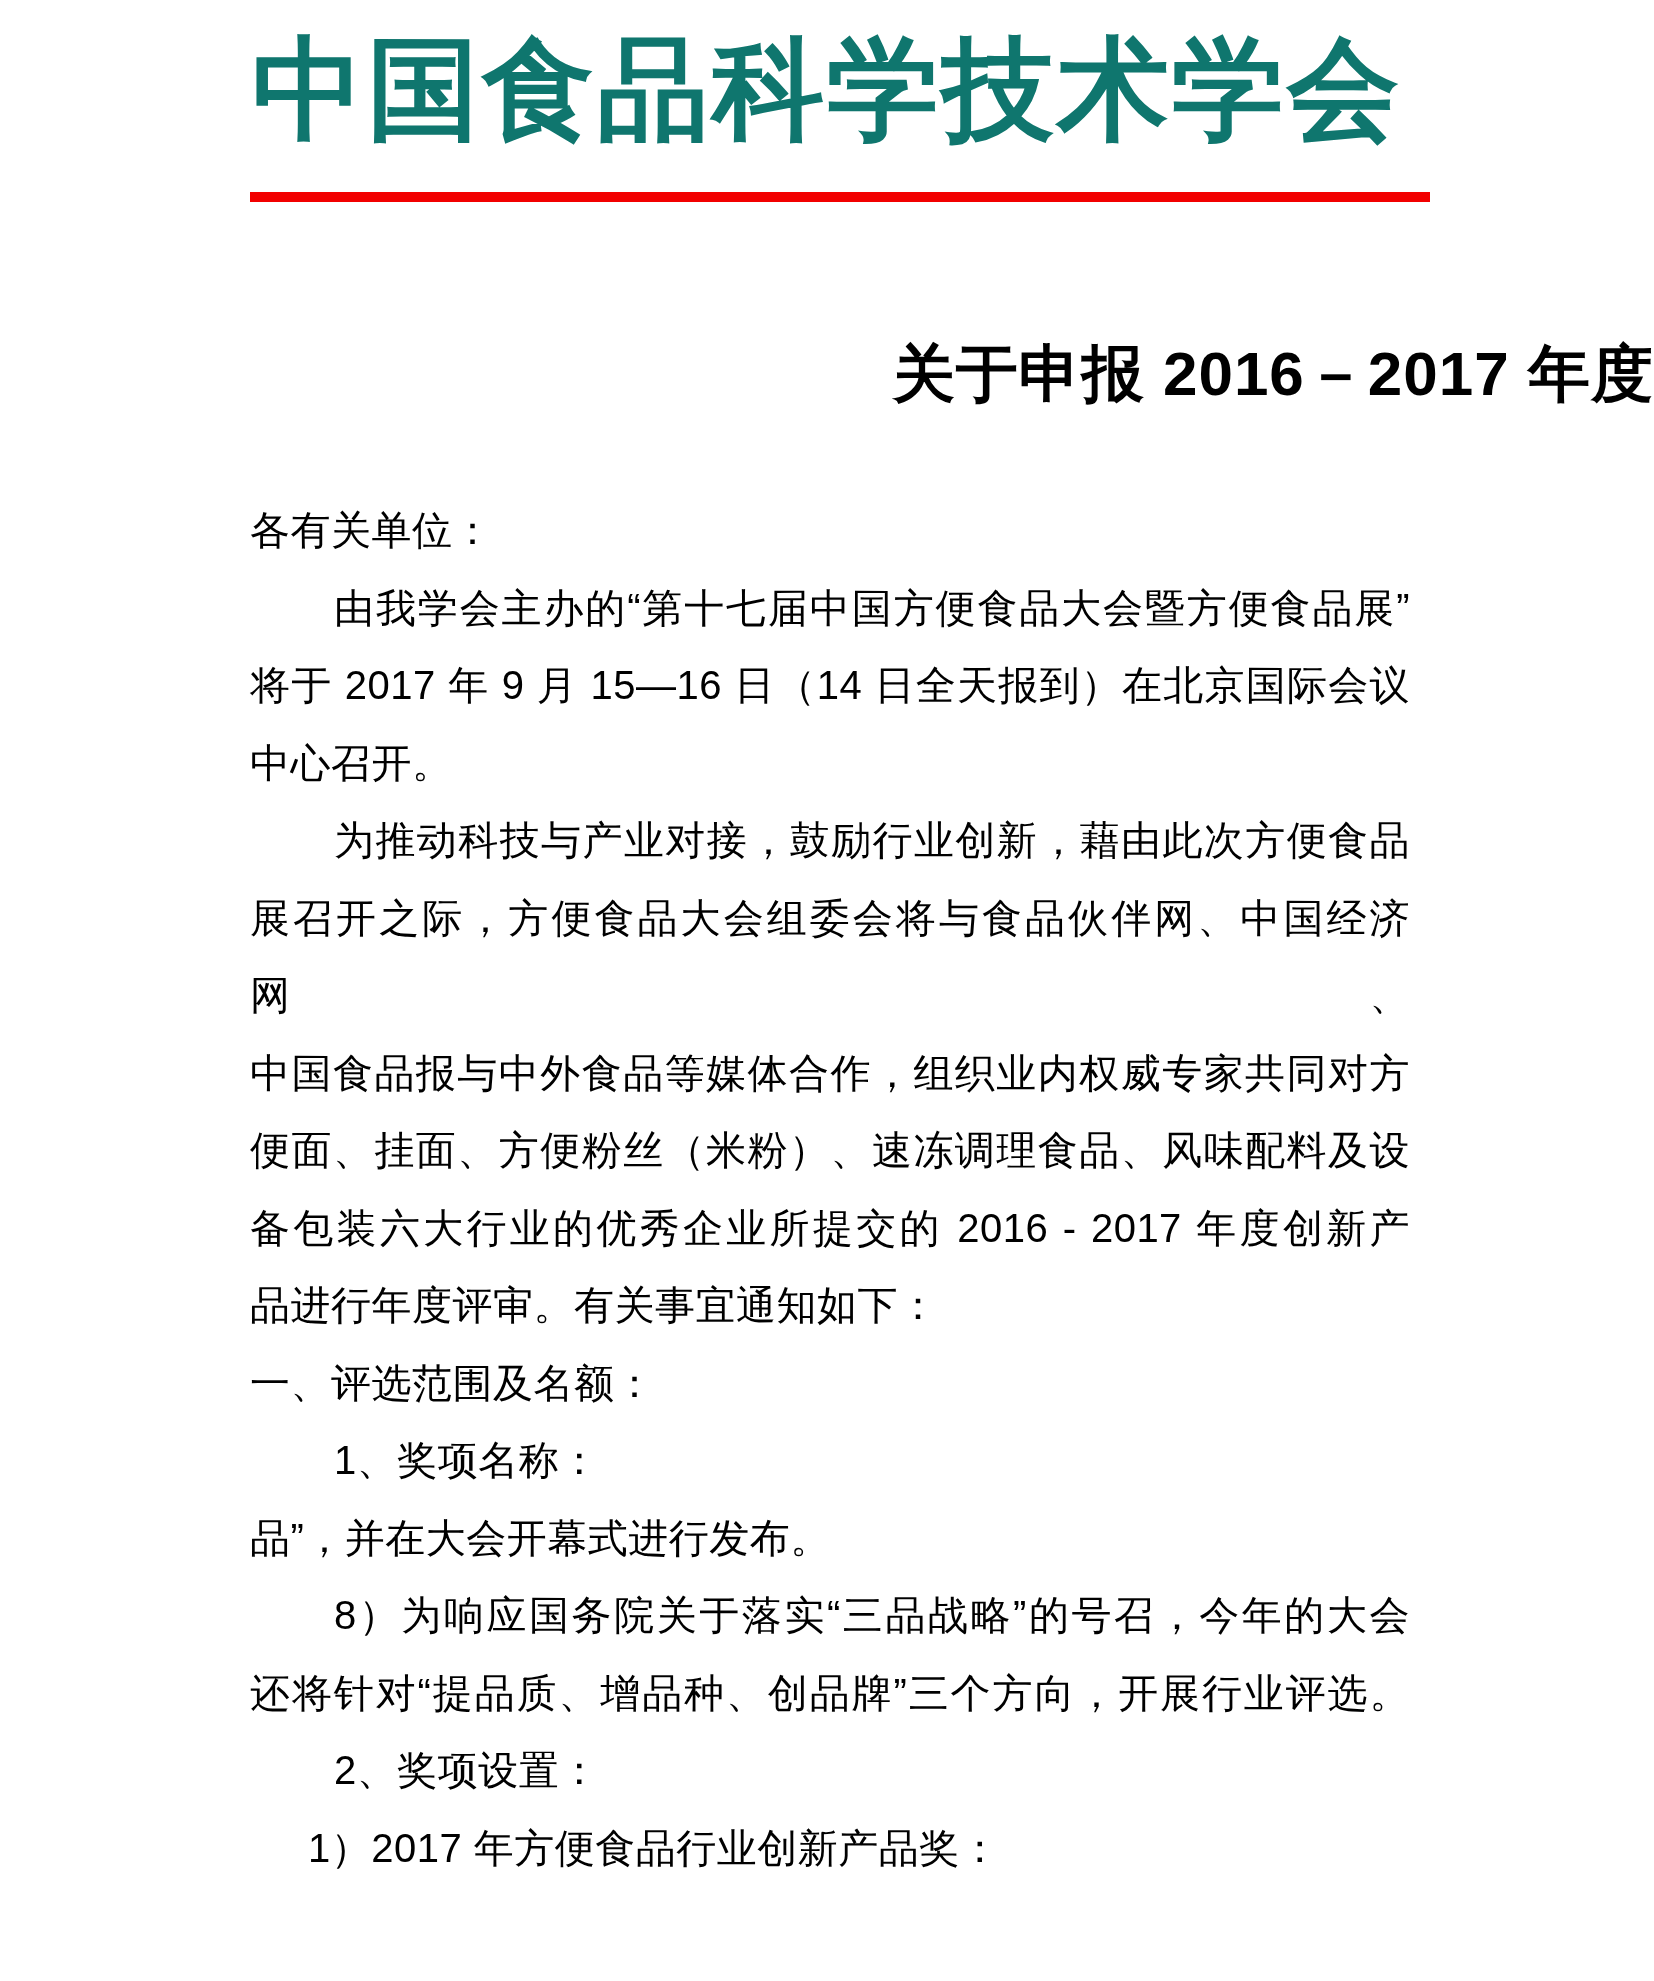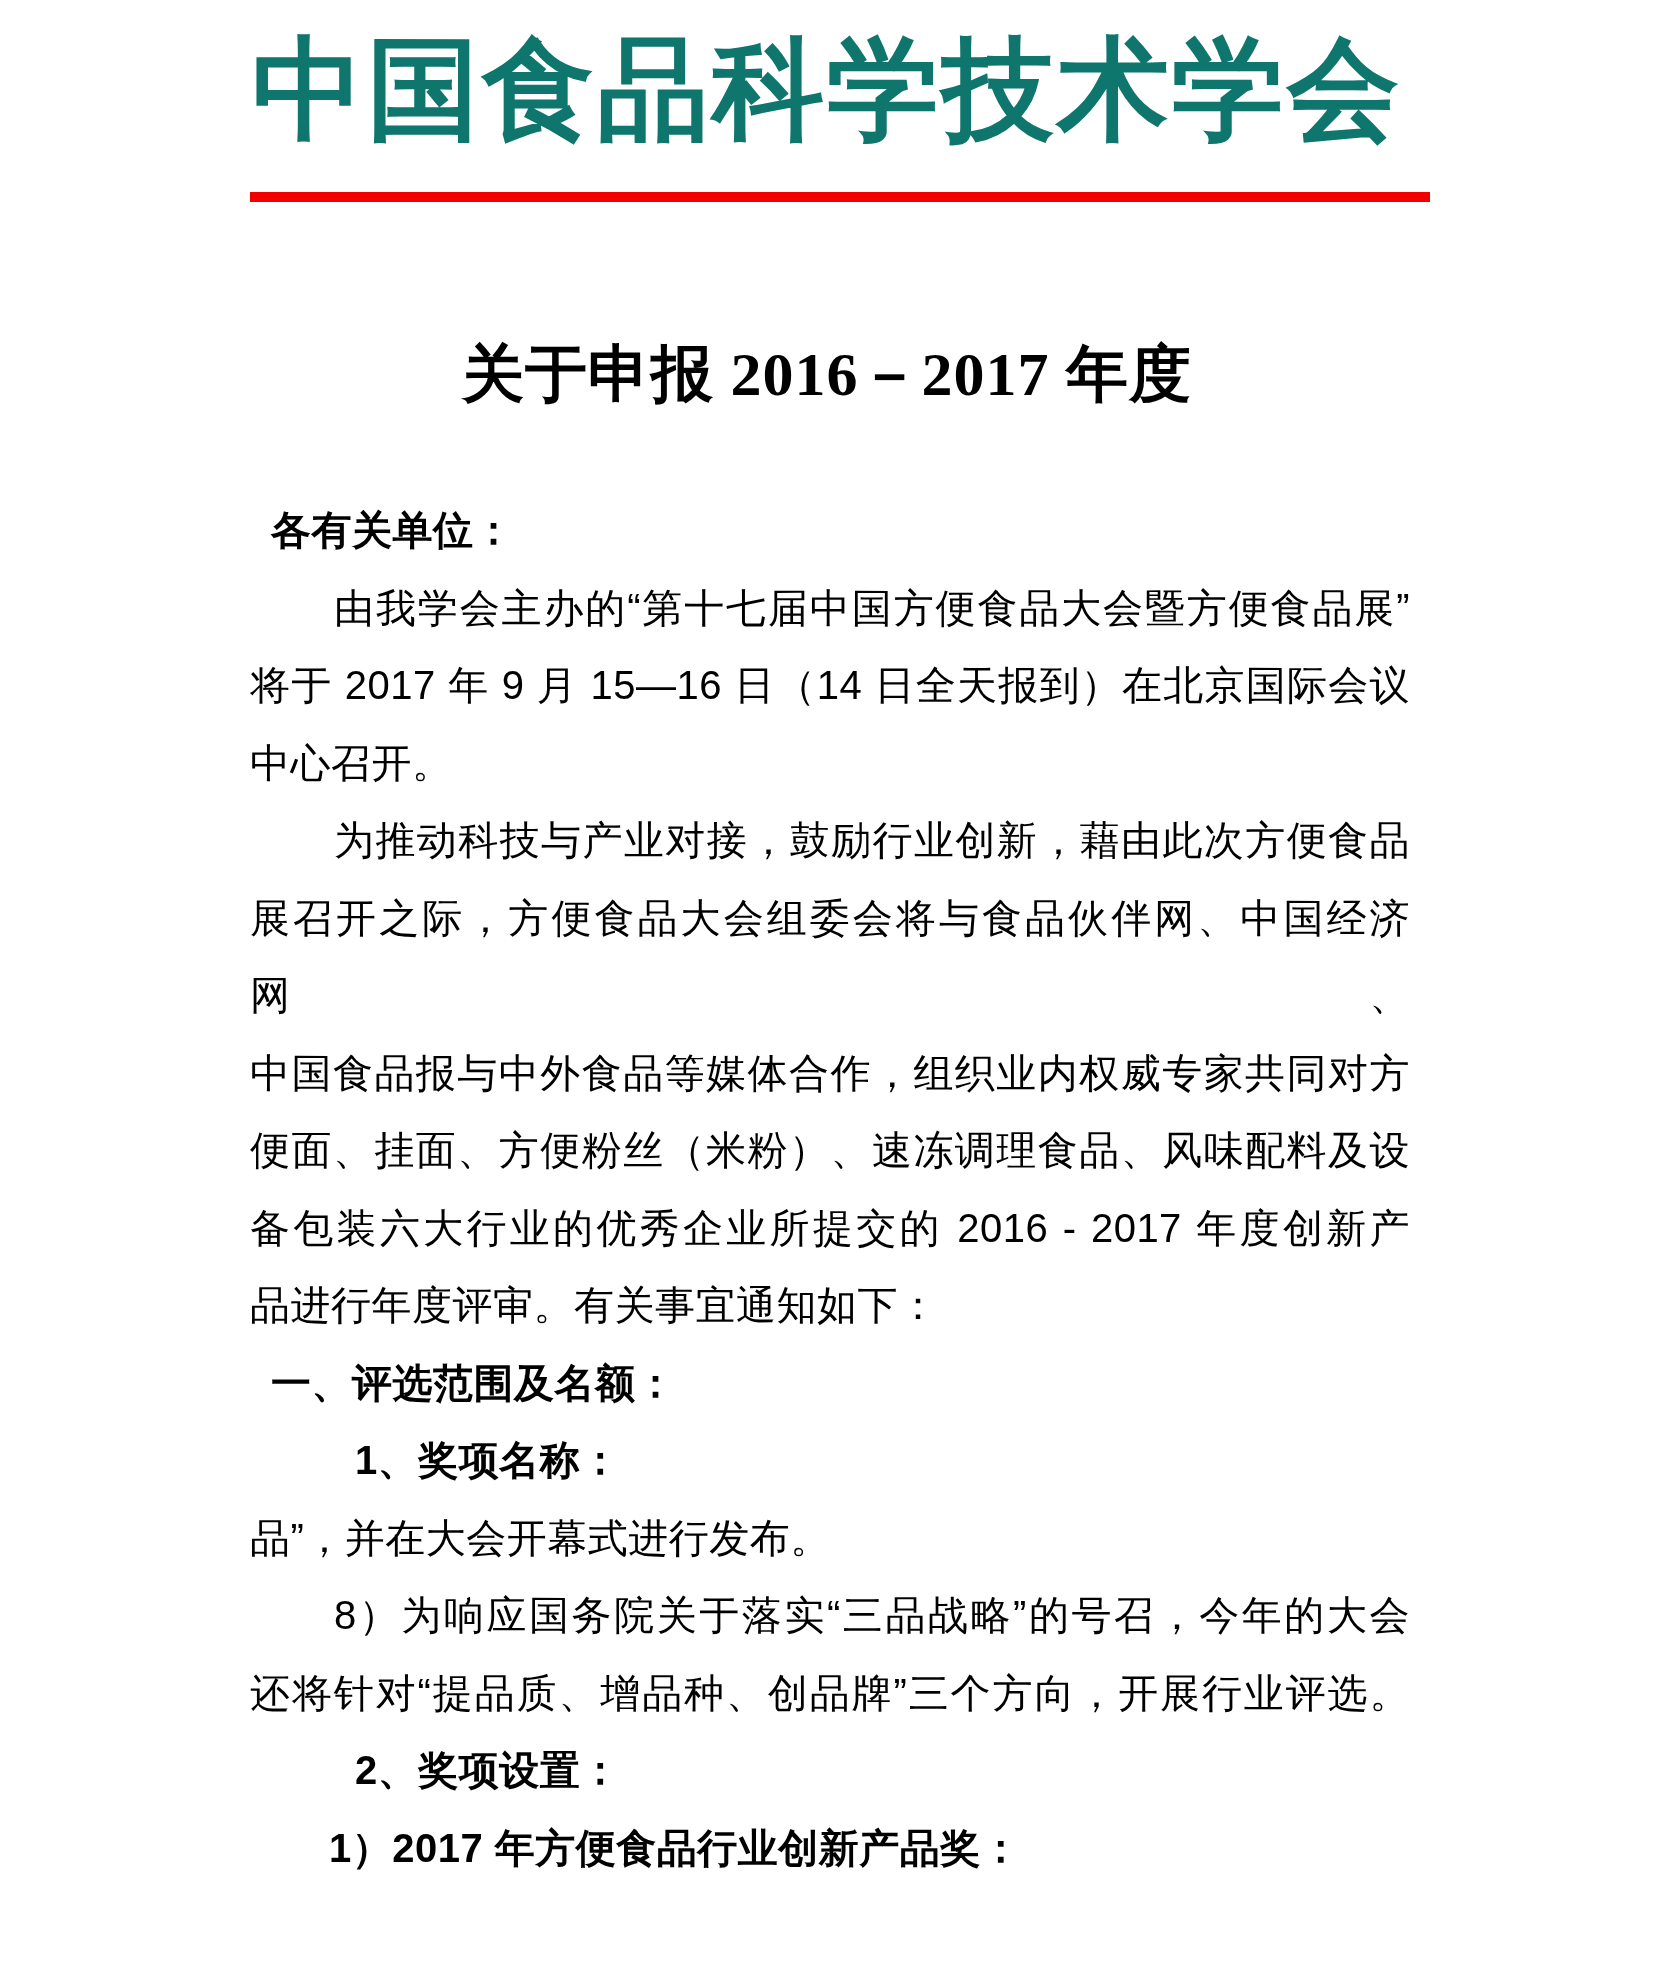--- a/index.html
+++ b/index.html
@@ -24,41 +24,40 @@
     white-space: nowrap;
   }
   .org-rule {
     width: 1180px;
     height: 10px;
     background: #f20000;
     margin: 28px 0 0 250px;
   }
   .doc-title {
     margin-top: 126px;
-    text-align: center;
+    text-align: right;
     font-size: 62px;
     line-height: 92px;
     font-weight: bold;
     letter-spacing: 1px;
-    font-family: Liberation Serif, serif;
   }
   .body-text {
     margin-top: 72px;
     padding: 0 244px 0 250px;
     font-size: 40px;
     line-height: 77.5px;
     letter-spacing: 0.5px;
   }
   .line { text-align: left; }
   .fill {
     text-align: justify;
     text-align-last: justify;
     -moz-text-align-last: justify;
   }
-  .b { font-weight: bold; margin-left: 21px; }
+  .b { font-weight: normal; }
   .ind2 { padding-left: 84px; }
   .ind15 { padding-left: 58px; }
 </style>
 </head>
 <body>
 
 <div class="page">
 
   <div class="org-header">中国食品科学技术学会</div>
 

